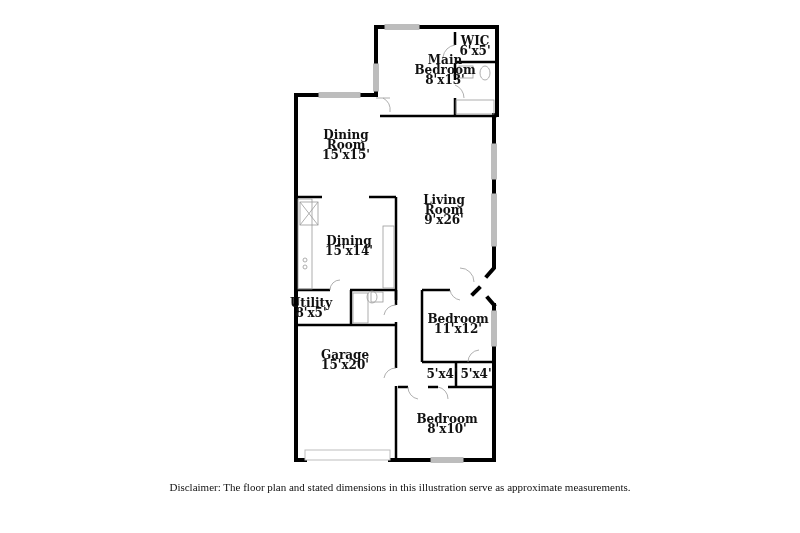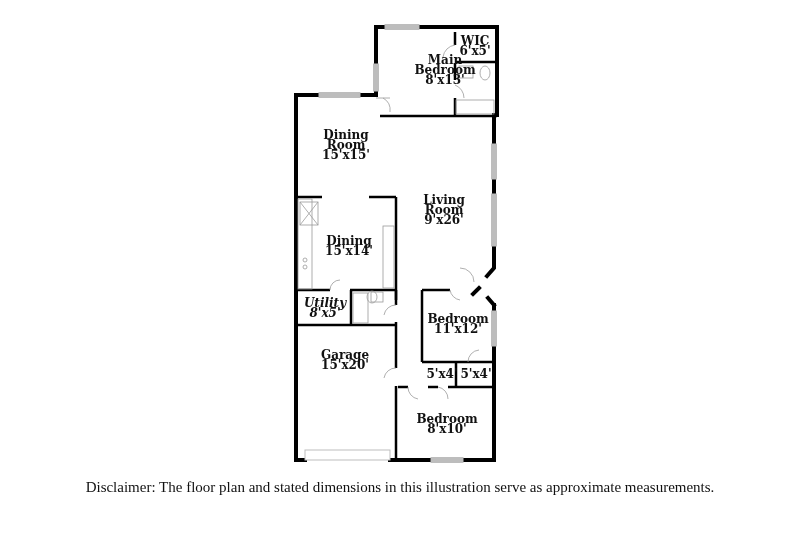--- a/index.html
+++ b/index.html
@@ -1,20 +1,20 @@
 <!DOCTYPE html>
 <html><head>
   <meta charset="utf-8">
   <style>
     html, body { margin: 0; padding: 0; background: #ffffff; }
     body { width: 800px; height: 533px; position: relative; overflow: hidden; font-family: "DejaVu Serif", "Liberation Serif", serif; }
     #plan { position: absolute; left: 0; top: 0; width: 800px; height: 533px; }
     .room-label { position: absolute; text-align: center; font-family: "DejaVu Serif", serif; font-weight: bold; font-size: 12px; line-height: 10px; color: #111; transform: translate(-50%, -50%); white-space: nowrap; }
     .room-label .dim { display: block; }
-    .disclaimer { position: absolute; left: 0; width: 800px; top: 480px; text-align: center; font-family: "Liberation Serif", serif; font-size: 15px; line-height: 15px; color: #111; }
+    .disclaimer { position: absolute; left: 0; width: 800px; top: 480px; text-align: center; font-family: "Liberation Serif", serif; font-size: 11px; line-height: 15px; color: #111; }
     .disclaimer div { white-space: nowrap; }
   </style>
 </head>
 <body>
 
 <svg id="plan" viewBox="0 0 800 533" xmlns="http://www.w3.org/2000/svg">
   <g stroke="#000" stroke-width="4" fill="none" stroke-linecap="square">
 
     <path d="M376 27 L376 95"></path>
     <path d="M376 27 L386 27"></path>
@@ -130,21 +130,21 @@
 </div>
 <div class="room-label" style="left:444px; top:198px;margin-top:12px;">
   <span class="dim">Living</span>
   <span class="dim">Room</span>
   <span class="dim">9'x26'</span>
 </div>
 <div class="room-label" style="left:349px; top:246px;">
   <span class="dim">Dining</span>
   <span class="dim">15'x14'</span>
 </div>
-<div class="room-label" style="left:325px; top:308px;font-style:italic;">
+<div class="room-label" style="left:311px; top:308px;">
   <span class="dim">Utility</span>
   <span class="dim">8'x5'</span>
 </div>
 <div class="room-label" style="left:458px; top:324px;">
   <span class="dim">Bedroom</span>
   <span class="dim">11'x12'</span>
 </div>
 <div class="room-label" style="left:442px; top:374px;">
   <span class="dim">5'x4'</span>
 </div>

